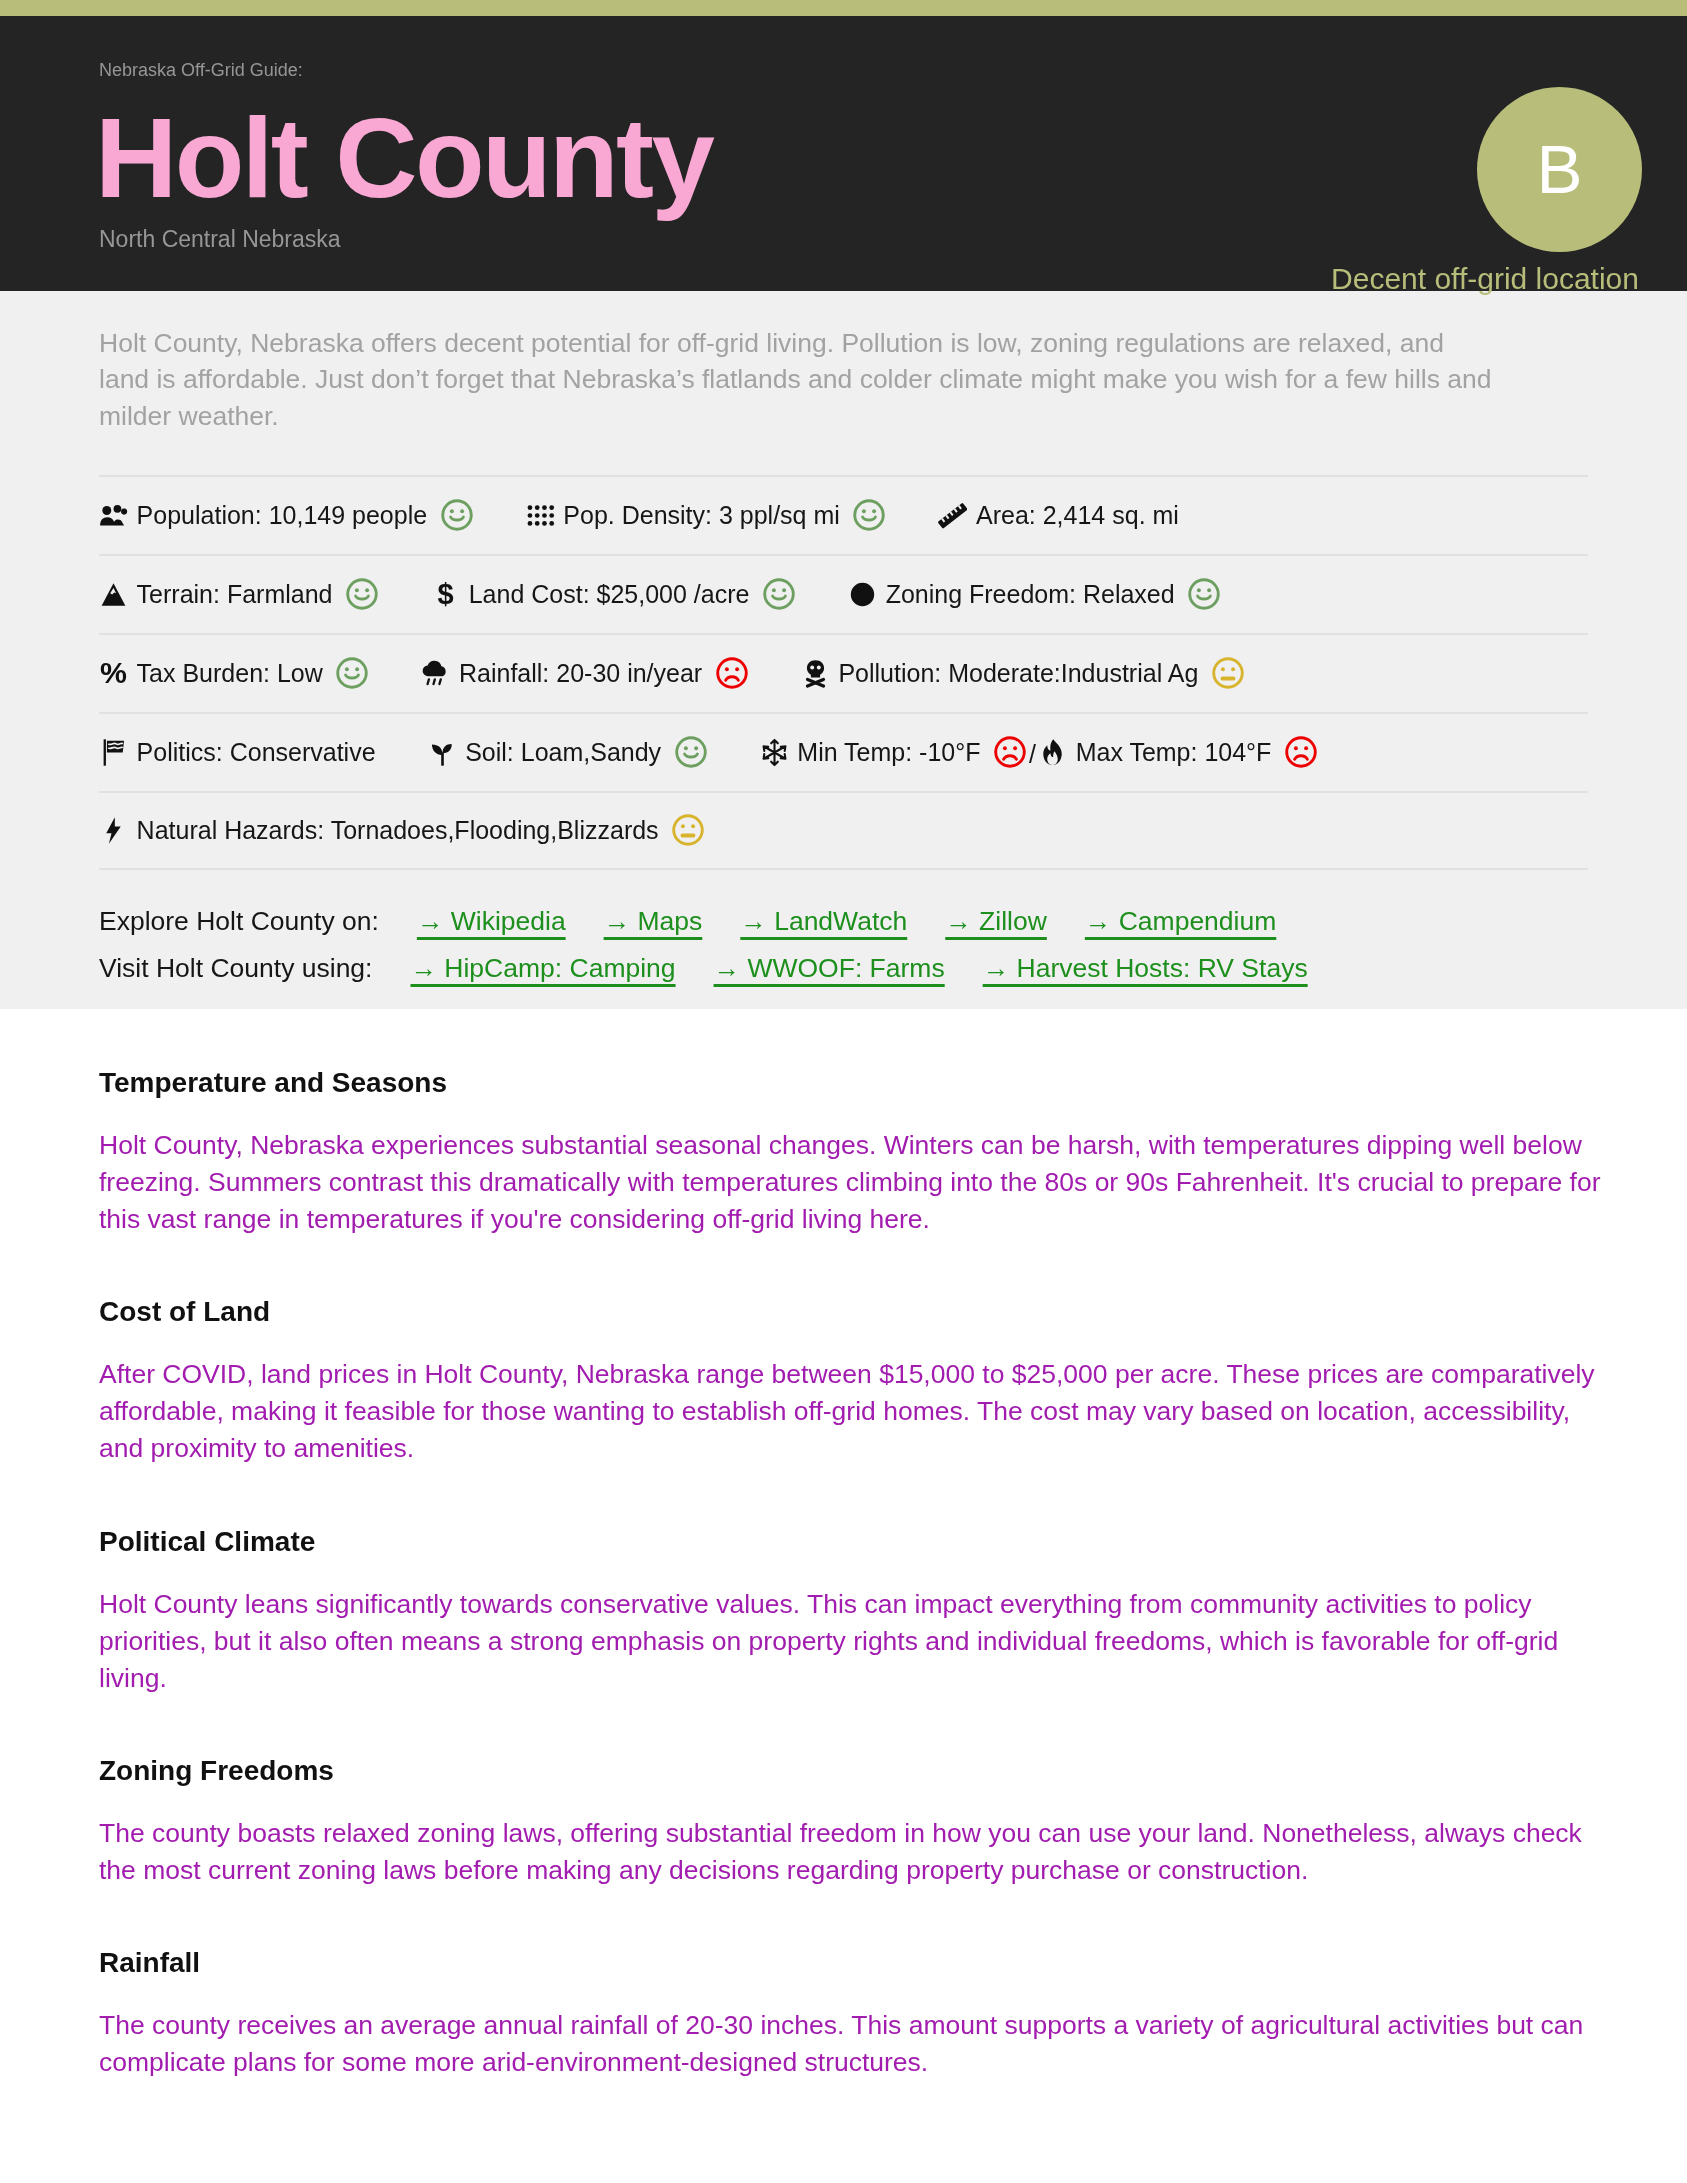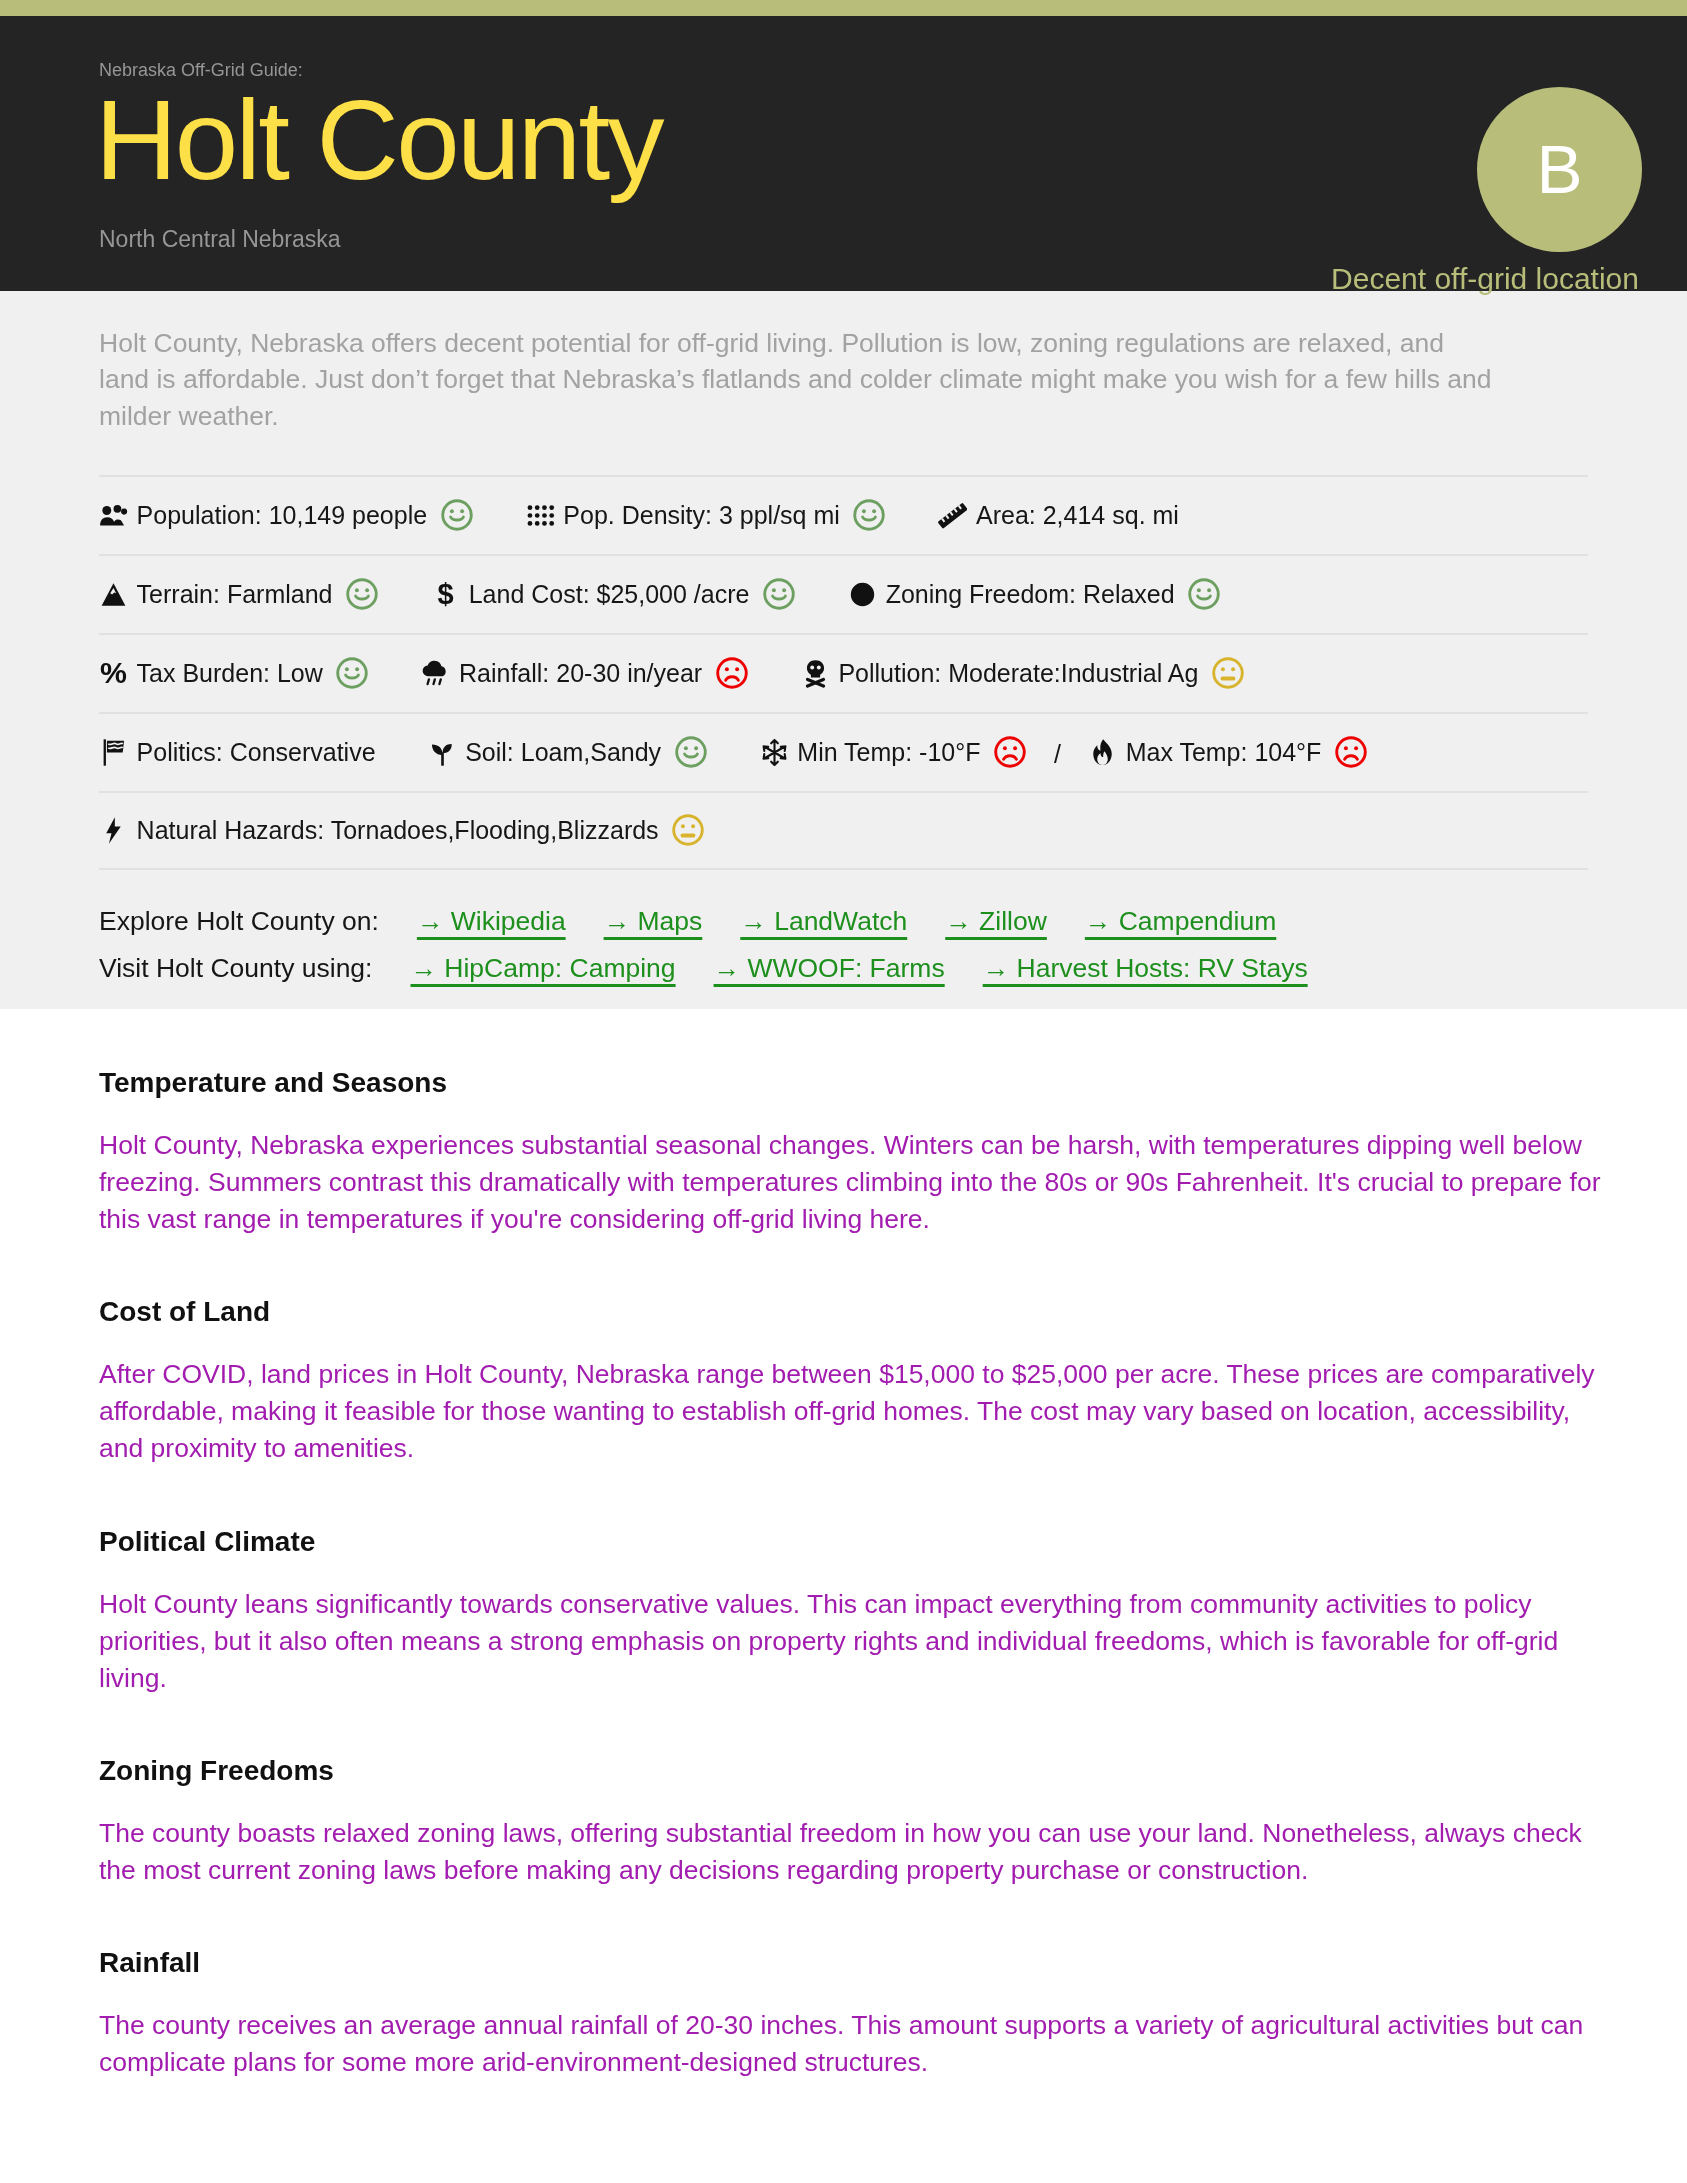--- a/index.html
+++ b/index.html
@@ -17,33 +17,33 @@
   *{box-sizing:border-box}
   html,body{margin:0;padding:0}
   body{
     width:1687px;height:2183px;background:#ffffff;
     font-family:"Liberation Sans","DejaVu Sans",sans-serif;
     color:var(--ink);position:relative;overflow:hidden;
   }
   .top-bar{height:16px;background:var(--accent-olive)}
   .header{position:relative;height:275px;background:var(--header-bg)}
   .eyebrow{position:absolute;left:99px;top:44px;font-size:18px;color:#969696}
-  .page-title{position:absolute;left:95px;top:67px;font-size:114px;font-weight:400;color:#fde047;letter-spacing:-2.6px;line-height:1}
+  .page-title{position:absolute;left:95px;top:85px;font-size:114px;font-weight:700;color:#f9a8d4;letter-spacing:-2.6px;line-height:1}
   .subtitle{position:absolute;left:99px;top:210px;font-size:23px;color:#969696}
   .grade-circle{position:absolute;left:1477px;top:71px;width:165px;height:165px;border-radius:50%;
     background:var(--accent-olive);display:flex;align-items:center;justify-content:center}
   .grade-letter{font-size:69px;font-weight:300;color:#ffffff;line-height:1}
   .grade-caption{position:absolute;right:48px;top:246px;font-size:30px;color:var(--accent-olive)}
   .panel{background:var(--panel-bg);height:718px;padding:34px 99px 0 99px;overflow:hidden}
   .summary{font-size:26.5px;line-height:1.37;color:var(--summary-gray);width:1396px;margin:0}
   .stats{margin-top:41px}
   .stat-row{display:flex;align-items:center;column-gap:52px;height:79px;border-top:2.6px solid var(--divider);font-size:25px;color:var(--ink)}
   .stat-row:last-child{border-bottom:2.6px solid var(--divider)}
   .stat-cell{display:inline-flex;align-items:center;gap:8.6px;white-space:nowrap}
-  .stat-cell .composite{display:inline-flex;align-items:flex-end;gap:27px}
+  .stat-cell .composite{display:inline-flex;align-items:flex-end;gap:2px}
   .stat-icon{display:inline-flex;align-items:center;justify-content:center}
   .stat-icon svg{width:29px;height:29px;fill:#111}
   .mood{display:inline-flex;margin-left:4px}
   .mood svg{width:34px;height:34px}
   .stat-sep{font-size:25px;color:var(--ink)}
   .links{margin-top:36px;font-size:26.5px}
   .links-row{display:flex;align-items:baseline;column-gap:38px;margin-bottom:16px}
   .links-label{color:var(--ink);white-space:nowrap}
   .ext-link{color:var(--link-green);text-decoration:underline;text-decoration-thickness:2.6px;text-underline-offset:6.6px;white-space:nowrap;cursor:pointer}
   .body-content{padding:0 99px}

